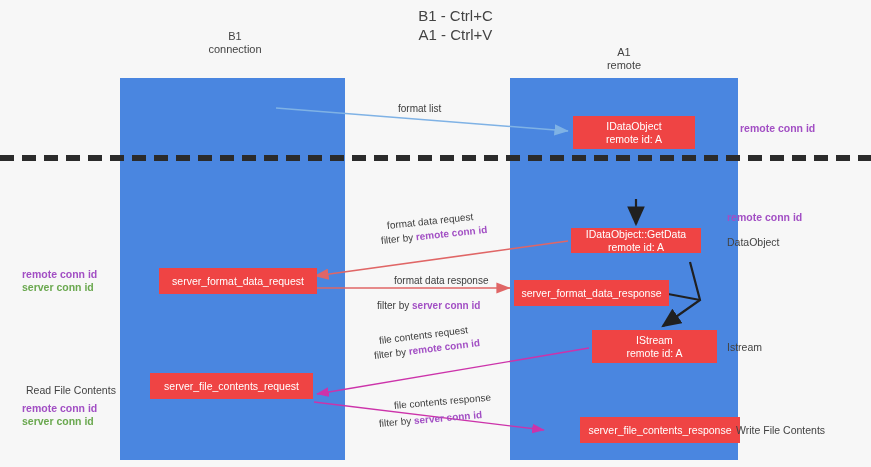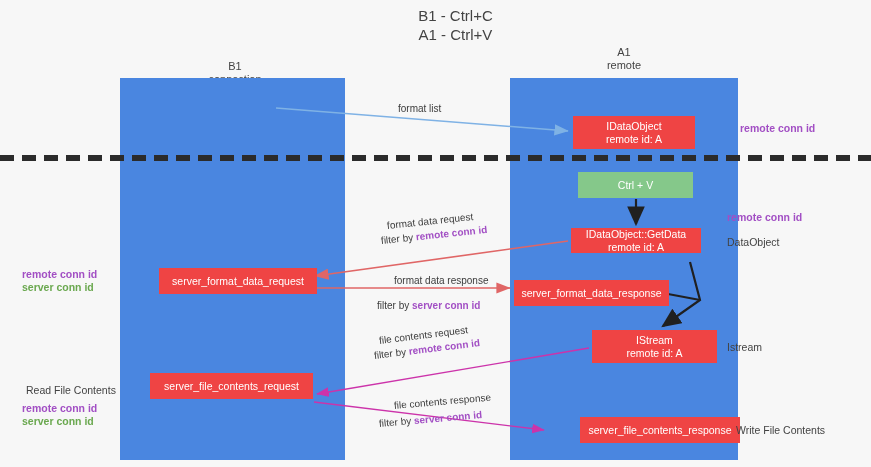--- a/index.html
+++ b/index.html
@@ -20,21 +20,21 @@
     text-align:center;
     font-size:15px;line-height:19px;
     color:#434343;
     margin-left:20px;
   }
 
   
   .lane-head{
     text-align:center;font-size:11px;line-height:13px;color:#434343;
   }
-  #head-b1{left:125px;top:60px;width:220px;}
+  #head-b1{left:125px;top:30px;width:220px;}
   #head-a1{left:510px;top:46px;width:228px;}
 
   
   .lane{background:#4a86e0;}
   #lane-b1{left:120px;top:78px;width:225px;height:382px;}
   #lane-a1{left:510px;top:78px;width:228px;height:382px;}
 
   
   #divider{
     left:0;top:155px;width:871px;height:6px;
@@ -150,23 +150,20 @@
 
     <line x1="314" y1="402" x2="544" y2="430" stroke="#cc33aa" stroke-width="1.4" marker-end="url(#ah-mag)"></line>
   </svg>
 
 
   <div class="abs node orange" id="n-idataobject">
     <div>IDataObject</div>
     <div class="l2">remote id: A</div>
   </div>
 
-  <div class="abs node green" id="n-ctrlv">
-    <div>Ctrl + V</div>
-  </div>
 
   <div class="abs node orange" id="n-getdata">
     <div>IDataObject::GetData</div>
     <div class="l2">remote id: A</div>
   </div>
 
   <div class="abs node orange" id="n-fmtreq">
     <div>server_format_data_request</div>
   </div>
 

